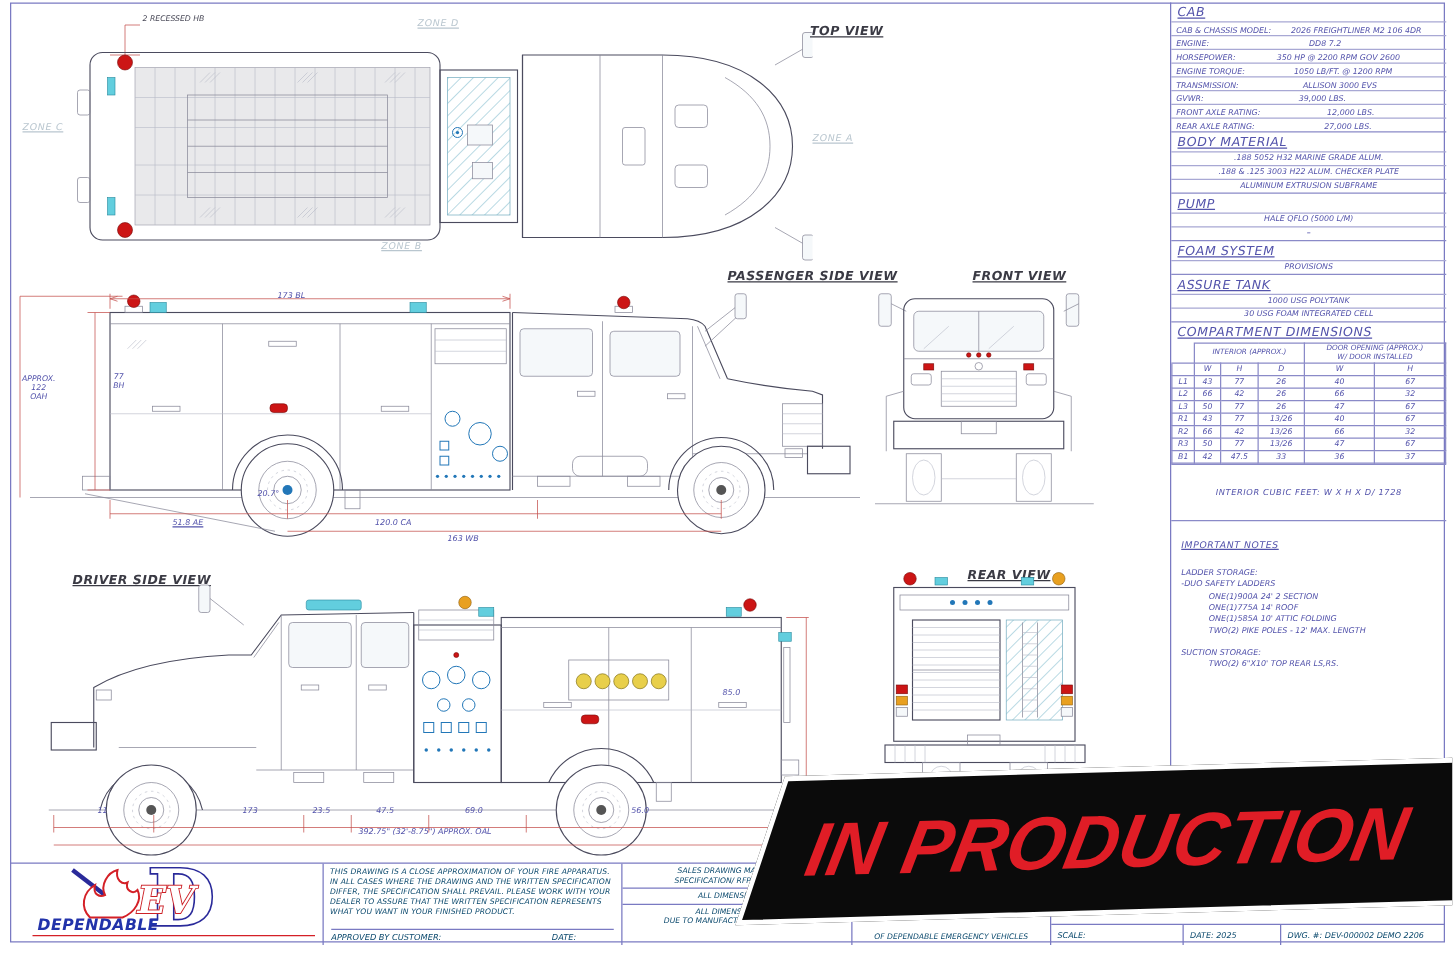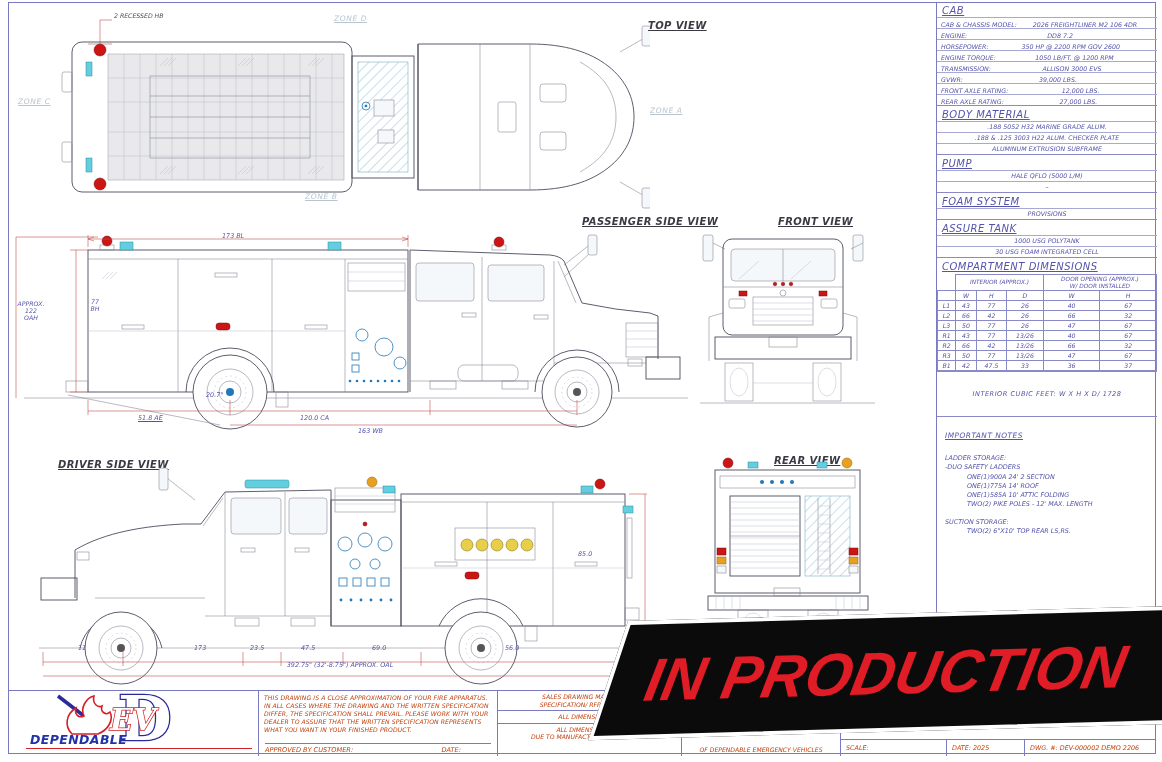--- a/index.html
+++ b/index.html
@@ -39,21 +39,21 @@
   .ctable td{border:0.5px solid #8a8ac8;text-align:center;padding:1px 2px;font-style:italic;}
   .ctable .h1 td{font-size:5.8px;line-height:1.15;}
   .ctable td.nb{border-left:none;border-top:none;background:#fff;}
   .cfooter{font-size:6.6px;text-align:center;border-top:1px solid #8a8ac8;padding:18px 0;letter-spacing:.5px;}
   .notes-wrap{padding:14px 8px 0 8px;font-size:6.4px;line-height:1.45;}
   .notes-title{text-align:left;text-decoration:underline;font-size:7.4px;letter-spacing:.5px;margin-bottom:12px;}
   .notes .ind{padding-left:22px;}
   .notes2{margin-top:8px;}
   
   .tblock{position:absolute;left:8px;top:690px;width:1148px;height:65px;border-top:1px solid #7a7ac2;
-          box-sizing:border-box;color:#c2410c;font-style:italic;}
+          box-sizing:border-box;color:#0c4a6e;font-style:italic;}
   .tcell{position:absolute;top:0;height:65px;border-left:1px solid #7a7ac2;box-sizing:border-box;}
   .disc{font-size:6.1px;line-height:1.3;padding:3px 5px;letter-spacing:.1px;}
   .approw{position:absolute;bottom:2px;left:6px;right:6px;border-top:.8px solid #7a7ac2;
           display:flex;justify-content:space-between;font-size:6.6px;padding-top:2px;}
   .crow2{border-bottom:.8px solid #7a7ac2;font-size:6.1px;text-align:center;line-height:1.25;padding:2px 2px;}
   .brow{position:absolute;bottom:0;left:0;right:0;height:16px;display:flex;font-size:6.4px;align-items:center;}
   .brow .bc{border-left:.8px solid #7a7ac2;height:100%;display:flex;align-items:center;padding:0 5px;box-sizing:border-box;white-space:nowrap;}
   
   .logo{position:absolute;left:10px;top:686px;width:248px;height:70px;}
   .logoword1{position:absolute;left:20px;top:46px;font-size:12.5px;font-weight:900;font-style:italic;color:#2233aa;letter-spacing:.4px;}

